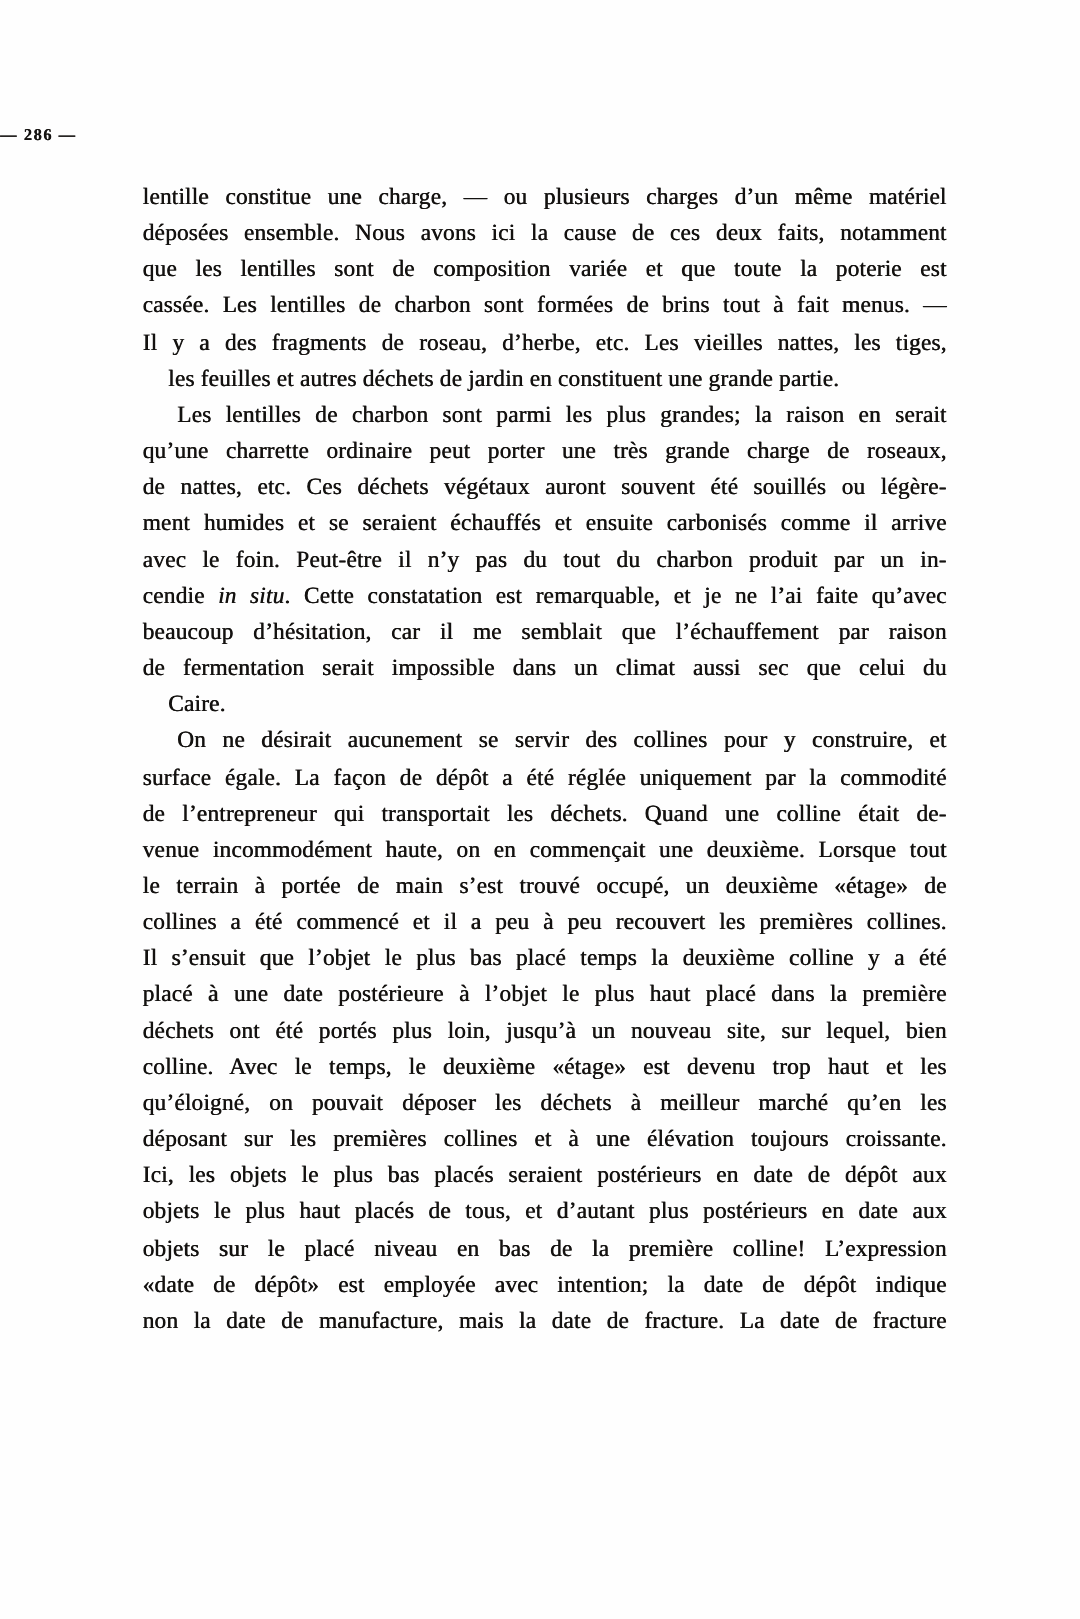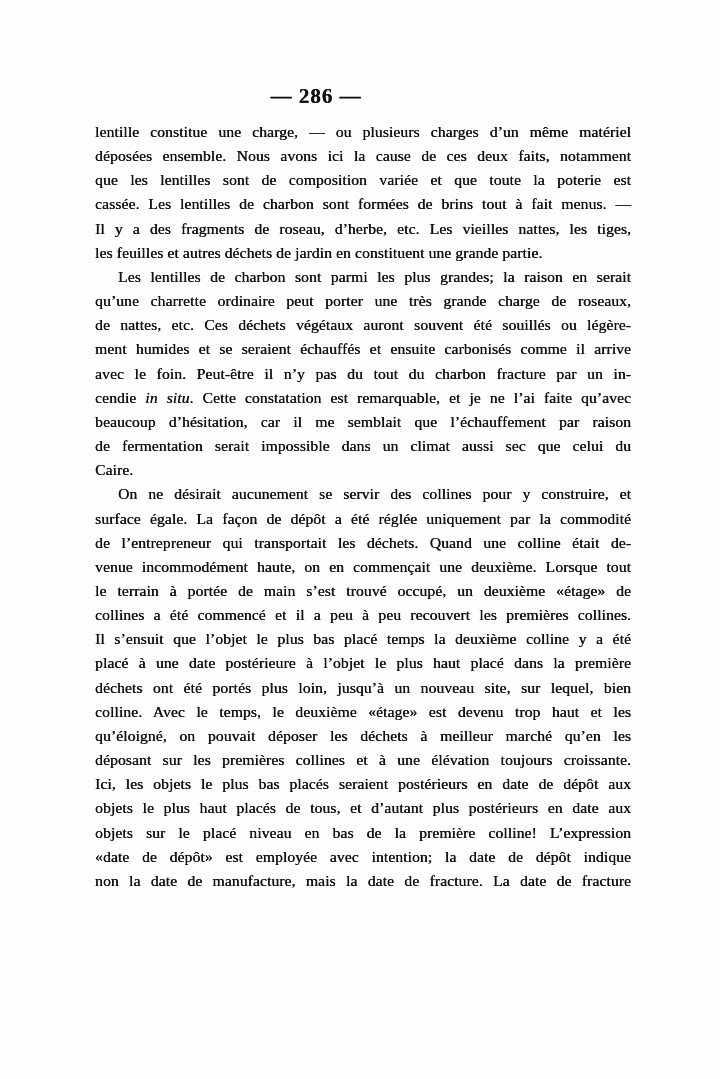--- a/index.html
+++ b/index.html
@@ -14,22 +14,21 @@
     background: #fefefe;
     overflow: hidden;
     font-family: "Liberation Serif", "DejaVu Serif", serif;
     color: #141210;
   }
   .page-number {
     position: absolute;
     top: 84px;
     left: 0;
     width: 632px;
-    text-align: center;
-    font-size: 21px;
+    font-size: 11px;
     font-weight: bold;
     letter-spacing: 1px;
     text-shadow: 0.2px 0 0 currentColor;
   }
   .page-text {
     position: absolute;
     top: 120px;
     left: 95px;
     width: 536px;
     font-size: 15.6px;
@@ -40,41 +39,42 @@
   .line {
     text-align: justify;
     text-align-last: justify;
   }
   .line.indent {
     text-indent: 23px;
   }
   .line.lastline {
     text-align: right;
     text-align-last: left;
+    margin-left: 17px;
   }
   .line i {
   }
 </style>
 </head>
 <body>
 
 <div class="book-page">
   <div class="page-number">— 286 —</div>
   <div class="page-text">
       <div class="line">lentille constitue une charge, — ou plusieurs charges d’un même matériel</div>
       <div class="line">déposées ensemble. Nous avons ici la cause de ces deux faits, notamment</div>
       <div class="line">que les lentilles sont de composition variée et que toute la poterie est</div>
       <div class="line">cassée. Les lentilles de charbon sont formées de brins tout à fait menus. —</div>
       <div class="line">Il y a des fragments de roseau, d’herbe, etc. Les vieilles nattes, les tiges,</div>
       <div class="line lastline">les feuilles et autres déchets de jardin en constituent une grande partie.</div>
       <div class="line indent">Les lentilles de charbon sont parmi les plus grandes; la raison en serait</div>
       <div class="line">qu’une charrette ordinaire peut porter une très grande charge de roseaux,</div>
       <div class="line">de nattes, etc. Ces déchets végétaux auront souvent été souillés ou légère-</div>
       <div class="line">ment humides et se seraient échauffés et ensuite carbonisés comme il arrive</div>
-      <div class="line">avec le foin. Peut-être il n’y pas du tout du charbon fracture par un in-</div>
+      <div class="line">avec le foin. Peut-être il n’y pas du tout du charbon produit par un in-</div>
       <div class="line">cendie <i>in situ</i>. Cette constatation est remarquable, et je ne l’ai faite qu’avec</div>
       <div class="line">beaucoup d’hésitation, car il me semblait que l’échauffement par raison</div>
       <div class="line">de fermentation serait impossible dans un climat aussi sec que celui du</div>
       <div class="line lastline">Caire.</div>
       <div class="line indent">On ne désirait aucunement se servir des collines pour y construire, et</div>
       <div class="line">surface égale. La façon de dépôt a été réglée uniquement par la commodité</div>
       <div class="line">de l’entrepreneur qui transportait les déchets. Quand une colline était de-</div>
       <div class="line">venue incommodément haute, on en commençait une deuxième. Lorsque tout</div>
       <div class="line">le terrain à portée de main s’est trouvé occupé, un deuxième «étage» de</div>
       <div class="line">collines a été commencé et il a peu à peu recouvert les premières collines.</div>

